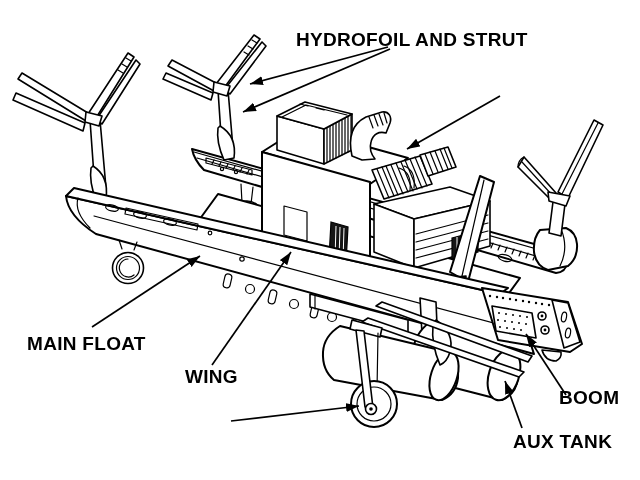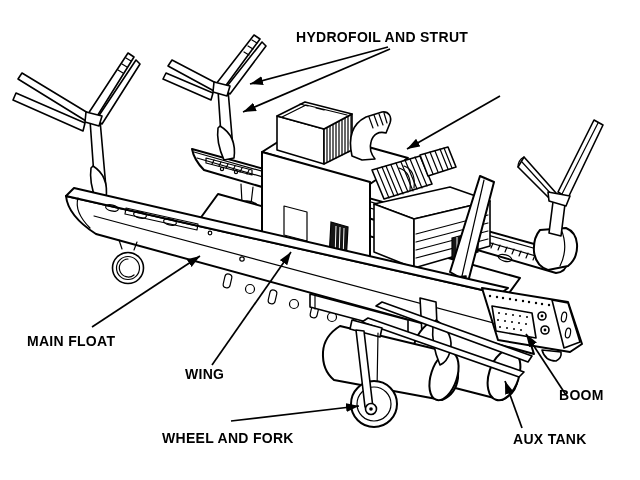--- a/index.html
+++ b/index.html
@@ -1,19 +1,19 @@
 <!DOCTYPE html>
 <html><head>
 <meta charset="utf-8">
 <style>
   html,body{margin:0;padding:0;background:#fff;}
   .stage{position:relative;width:640px;height:480px;background:#fff;overflow:hidden;
          font-family:"Liberation Sans",sans-serif;}
   .stage svg{position:absolute;left:0;top:0;}
-  .callout{position:absolute;font-weight:bold;font-size:14px;letter-spacing:.3px;
+  .callout{position:absolute;font-weight:bold;font-size:19px;letter-spacing:.3px;
            color:#000;white-space:nowrap;}
   
   .o  {fill:#fff;stroke:#000;stroke-width:2;stroke-linejoin:round;stroke-linecap:round;}
   .o15{fill:#fff;stroke:#000;stroke-width:1.6;stroke-linejoin:round;stroke-linecap:round;}
   .d  {fill:none;stroke:#000;stroke-width:1.2;stroke-linejoin:round;stroke-linecap:round;}
   .dk {fill:#151515;stroke:#000;stroke-width:1.2;}
   .ws {fill:none;stroke:#fff;stroke-width:1;}
   .ld {fill:none;stroke:#000;stroke-width:1.7;}
   .dot{fill:#000;stroke:none;}
 </style>
@@ -232,18 +232,17 @@
   </g>
 </svg>
 
   <div class="callout" style="left:296px;top:29px;">HYDROFOIL AND STRUT</div>
 
 
   <div class="callout" style="left:27px;top:333px;">MAIN FLOAT</div>
 
   <div class="callout" style="left:185px;top:366px;">WING</div>
 
-  <div class="callout" style="left:162px;top:430px;">WHEEL AND FORK</div>
 
   <div class="callout" style="left:477px;top:431px;margin-left:36px;">AUX TANK</div>
 
   <div class="callout" style="left:559px;top:387px;">BOOM</div>
 </div>
 
 </body></html>

